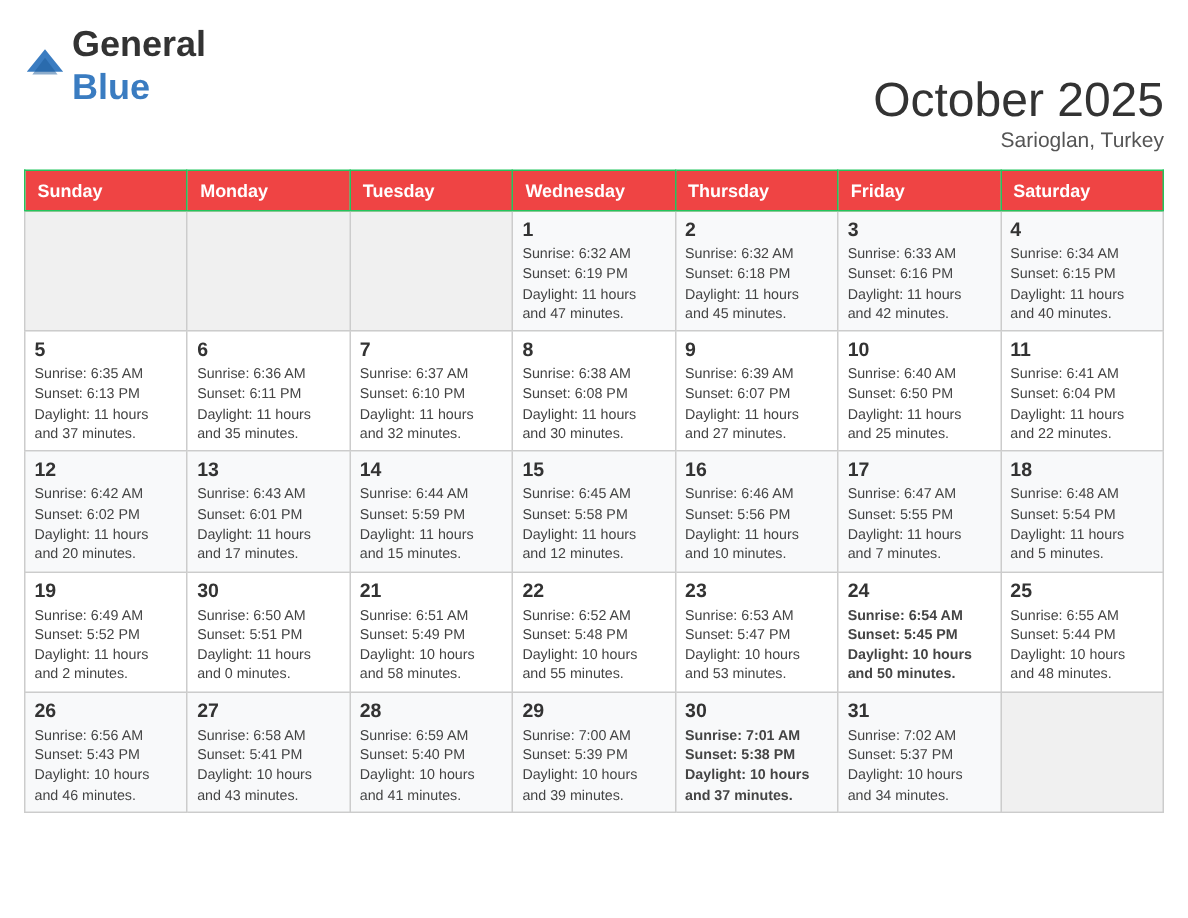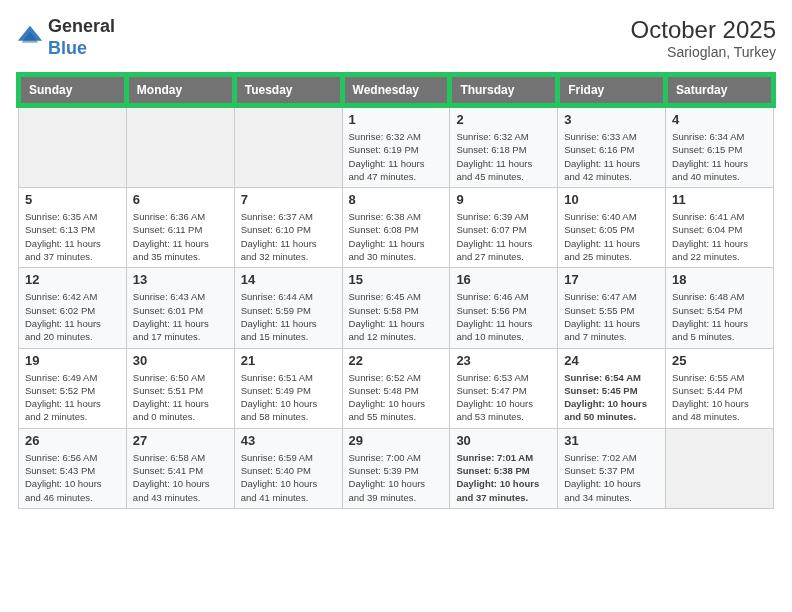--- a/index.html
+++ b/index.html
@@ -15,56 +15,57 @@
       justify-content: space-between;
       align-items: flex-start;
       margin-bottom: 12px;
     }
     .logo {
       display: flex;
       align-items: center;
       gap: 4px;
     }
     .logo-text {
-      font-size: 18px;
+      font-size: 24px;
       font-weight: bold;
       line-height: 1.2;
     }
     .logo-general { color: #333; }
     .logo-blue { color: #3a7cc1; }
     .logo-icon {
       width: 28px;
       height: 28px;
     }
     .title-area {
       text-align: right;
     }
     .month-title {
-      font-size: 24px;
+      font-size: 32px;
       font-weight: 300;
       color: #333;
+      margin-top: 32px;
     }
     .subtitle {
       font-size: 14px;
       color: #555;
       text-align: right;
     }
     .calendar {
       width: 100%;
       border-collapse: collapse;
       border: 1px solid #ccc;
     }
     .calendar th {
-      background: #737373;
+      background: #ef4444;
       color: #fff;
       font-size: 12px;
       font-weight: bold;
       text-align: left;
       padding: 6px 8px;
-      border: 5px solid #22c55e;
+      border: 1px solid #22c55e;
     }
     .calendar td {
       vertical-align: top;
       width: 14.28%;
       border: 1px solid #ccc;
       padding: 4px 6px;
       font-size: 10px;
       color: #333;
       height: 80px;
       background: #fff;
@@ -188,21 +189,21 @@
         <td>
           <div class="day-number">9</div>
           <div class="day-info" style="white-space: pre-line;">Sunrise: 6:39 AM
 Sunset: 6:07 PM
 Daylight: 11 hours
 and 27 minutes.</div>
         </td>
         <td>
           <div class="day-number">10</div>
           <div class="day-info" style="white-space: pre-line;">Sunrise: 6:40 AM
-Sunset: 6:05 PM
+Sunset: 6:50 PM
 Daylight: 11 hours
 and 25 minutes.</div>
         </td>
         <td>
           <div class="day-number">11</div>
           <div class="day-info" style="white-space: pre-line;">Sunrise: 6:41 AM
 Sunset: 6:04 PM
 Daylight: 11 hours
 and 22 minutes.</div>
         </td>
@@ -318,21 +319,21 @@
 and 46 minutes.</div>
         </td>
         <td>
           <div class="day-number">27</div>
           <div class="day-info" style="white-space: pre-line;">Sunrise: 6:58 AM
 Sunset: 5:41 PM
 Daylight: 10 hours
 and 43 minutes.</div>
         </td>
         <td>
-          <div class="day-number">43</div>
+          <div class="day-number">28</div>
           <div class="day-info" style="white-space: pre-line;">Sunrise: 6:59 AM
 Sunset: 5:40 PM
 Daylight: 10 hours
 and 41 minutes.</div>
         </td>
         <td>
           <div class="day-number">29</div>
           <div class="day-info" style="white-space: pre-line;">Sunrise: 7:00 AM
 Sunset: 5:39 PM
 Daylight: 10 hours

